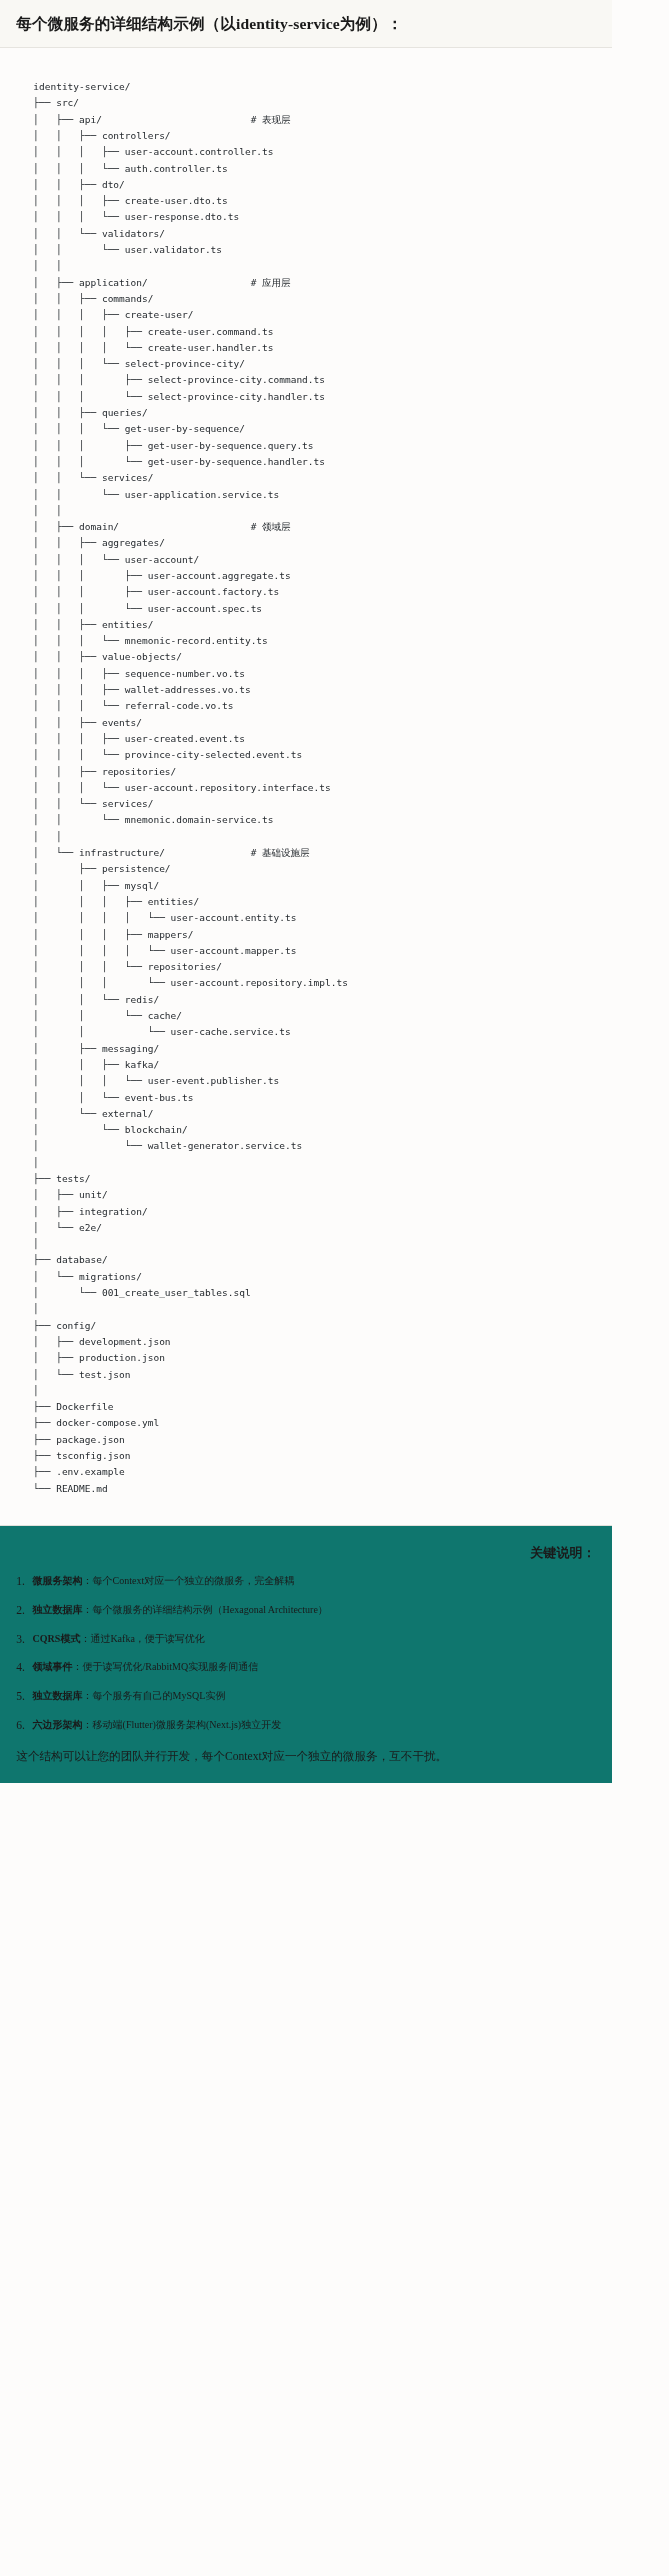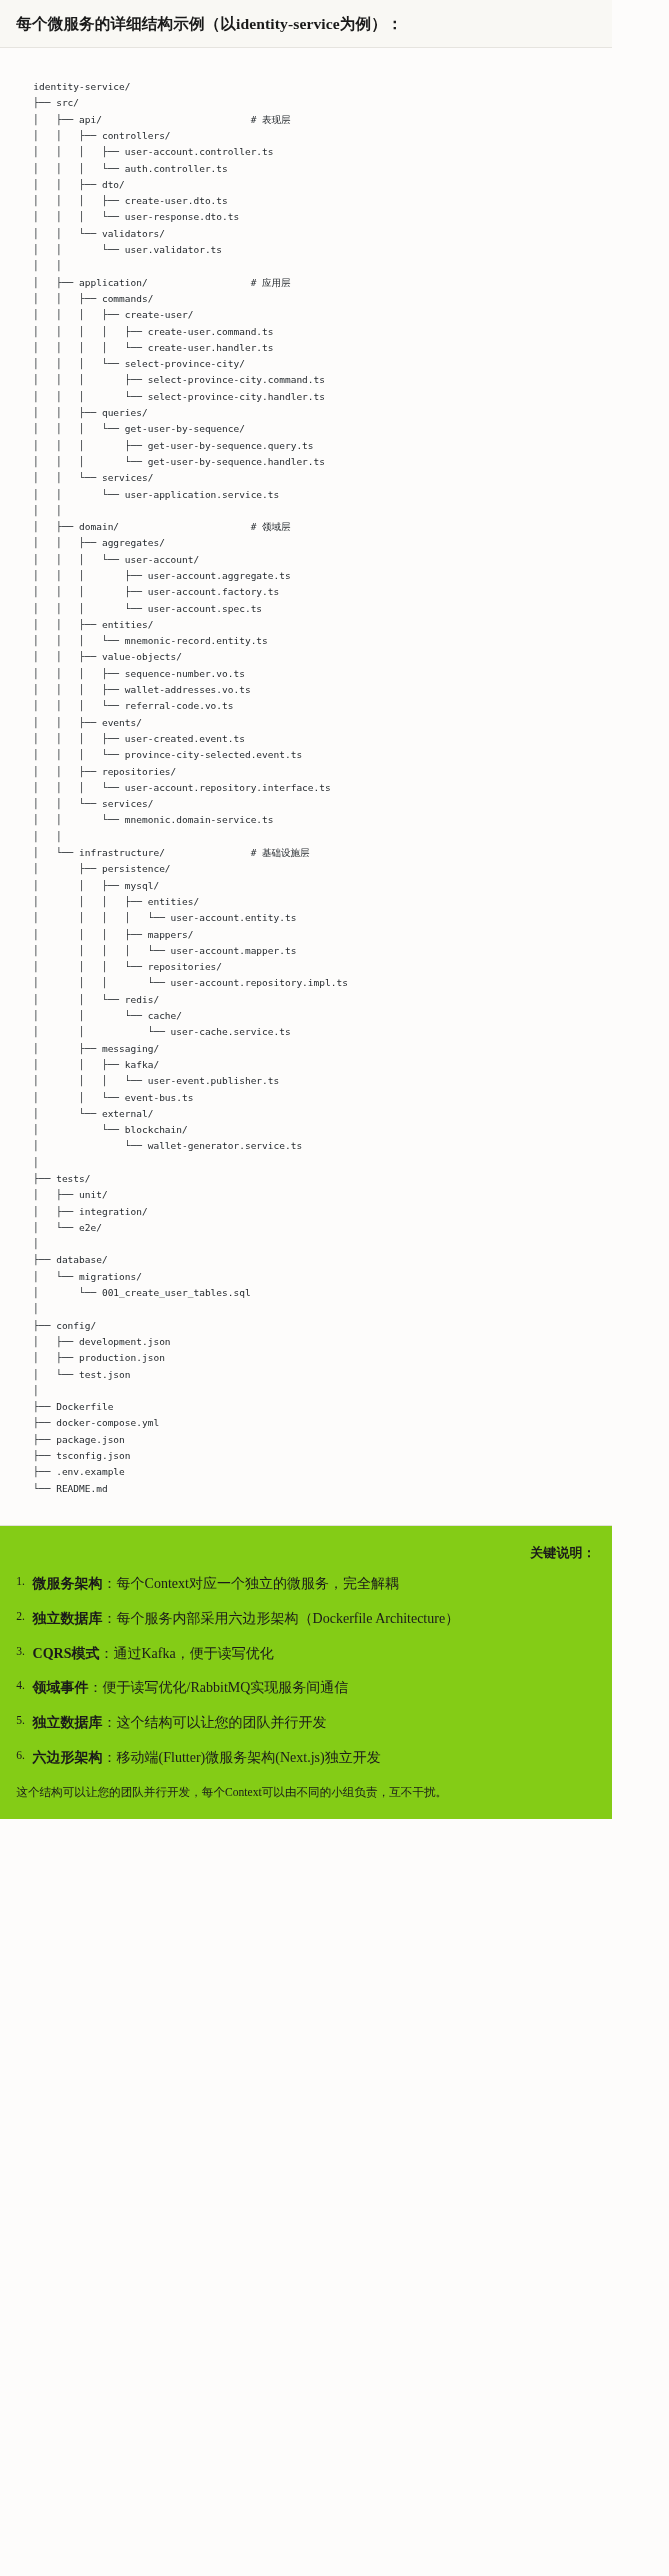--- a/index.html
+++ b/index.html
@@ -9,21 +9,21 @@
   }
   body {
     width: 669px;
     font-family: "Liberation Serif", "DejaVu Serif", serif;
     color: #1a1a1a;
     -webkit-font-smoothing: antialiased;
   }
   .page {
     width: 612px;
     box-sizing: border-box;
-    background: #84cc16;
+    background: #0f766e;
   }
 
   
   .doc-title {
     background: #f9f8f4;
     margin: 0;
     padding: 13.8px 16.3px 12.5px 16.3px;
     font-size: 15.6px;
     font-weight: bold;
     letter-spacing: 0.1px;
@@ -61,21 +61,21 @@
     text-align: right;
   }
   ol.notes-list {
     list-style: none;
     counter-reset: noteitem;
     margin: 0;
     padding: 0;
   }
   ol.notes-list > li {
     counter-increment: noteitem;
-    font-size: 14px;
+    font-size: 10px;
     line-height: 1.5;
     margin: 0 0 13.8px 0;
     position: relative;
     padding-left: 16.3px;
   }
   ol.notes-list > li::before {
     content: counter(noteitem) ".";
     position: absolute;
     left: 0;
     top: 0;
@@ -191,33 +191,33 @@
   </div>
 
   <div class="notes">
     <div class="notes-title">关键说明：</div>
 
     <ol class="notes-list">
       <li>
         <span class="note-term">微服务架构</span><span class="note-sep">：</span><span class="note-desc">每个Context对应一个独立的微服务，完全解耦</span>
       </li>
       <li>
-        <span class="note-term">独立数据库</span><span class="note-sep">：</span><span class="note-desc">每个服务内部采用六边形架构（Dockerfile Architecture）</span>
+        <span class="note-term">独立数据库</span><span class="note-sep">：</span><span class="note-desc">每个微服务的详细结构示例（Hexagonal Architecture）</span>
       </li>
       <li>
         <span class="note-term">CQRS模式</span><span class="note-sep">：</span><span class="note-desc">通过Kafka，便于读写优化</span>
       </li>
       <li>
         <span class="note-term">领域事件</span><span class="note-sep">：</span><span class="note-desc">便于读写优化/RabbitMQ实现服务间通信</span>
       </li>
       <li>
-        <span class="note-term">独立数据库</span><span class="note-sep">：</span><span class="note-desc">这个结构可以让您的团队并行开发</span>
+        <span class="note-term">独立数据库</span><span class="note-sep">：</span><span class="note-desc">每个服务有自己的MySQL实例</span>
       </li>
       <li>
         <span class="note-term">六边形架构</span><span class="note-sep">：</span><span class="note-desc">移动端(Flutter)微服务架构(Next.js)独立开发</span>
       </li>
     </ol>
 
-    <p class="closing">这个结构可以让您的团队并行开发，每个Context可以由不同的小组负责，互不干扰。</p>
+    <p class="closing">这个结构可以让您的团队并行开发，每个Context对应一个独立的微服务，互不干扰。</p>
   </div>
 
 </div>
 
 
 </body></html>

